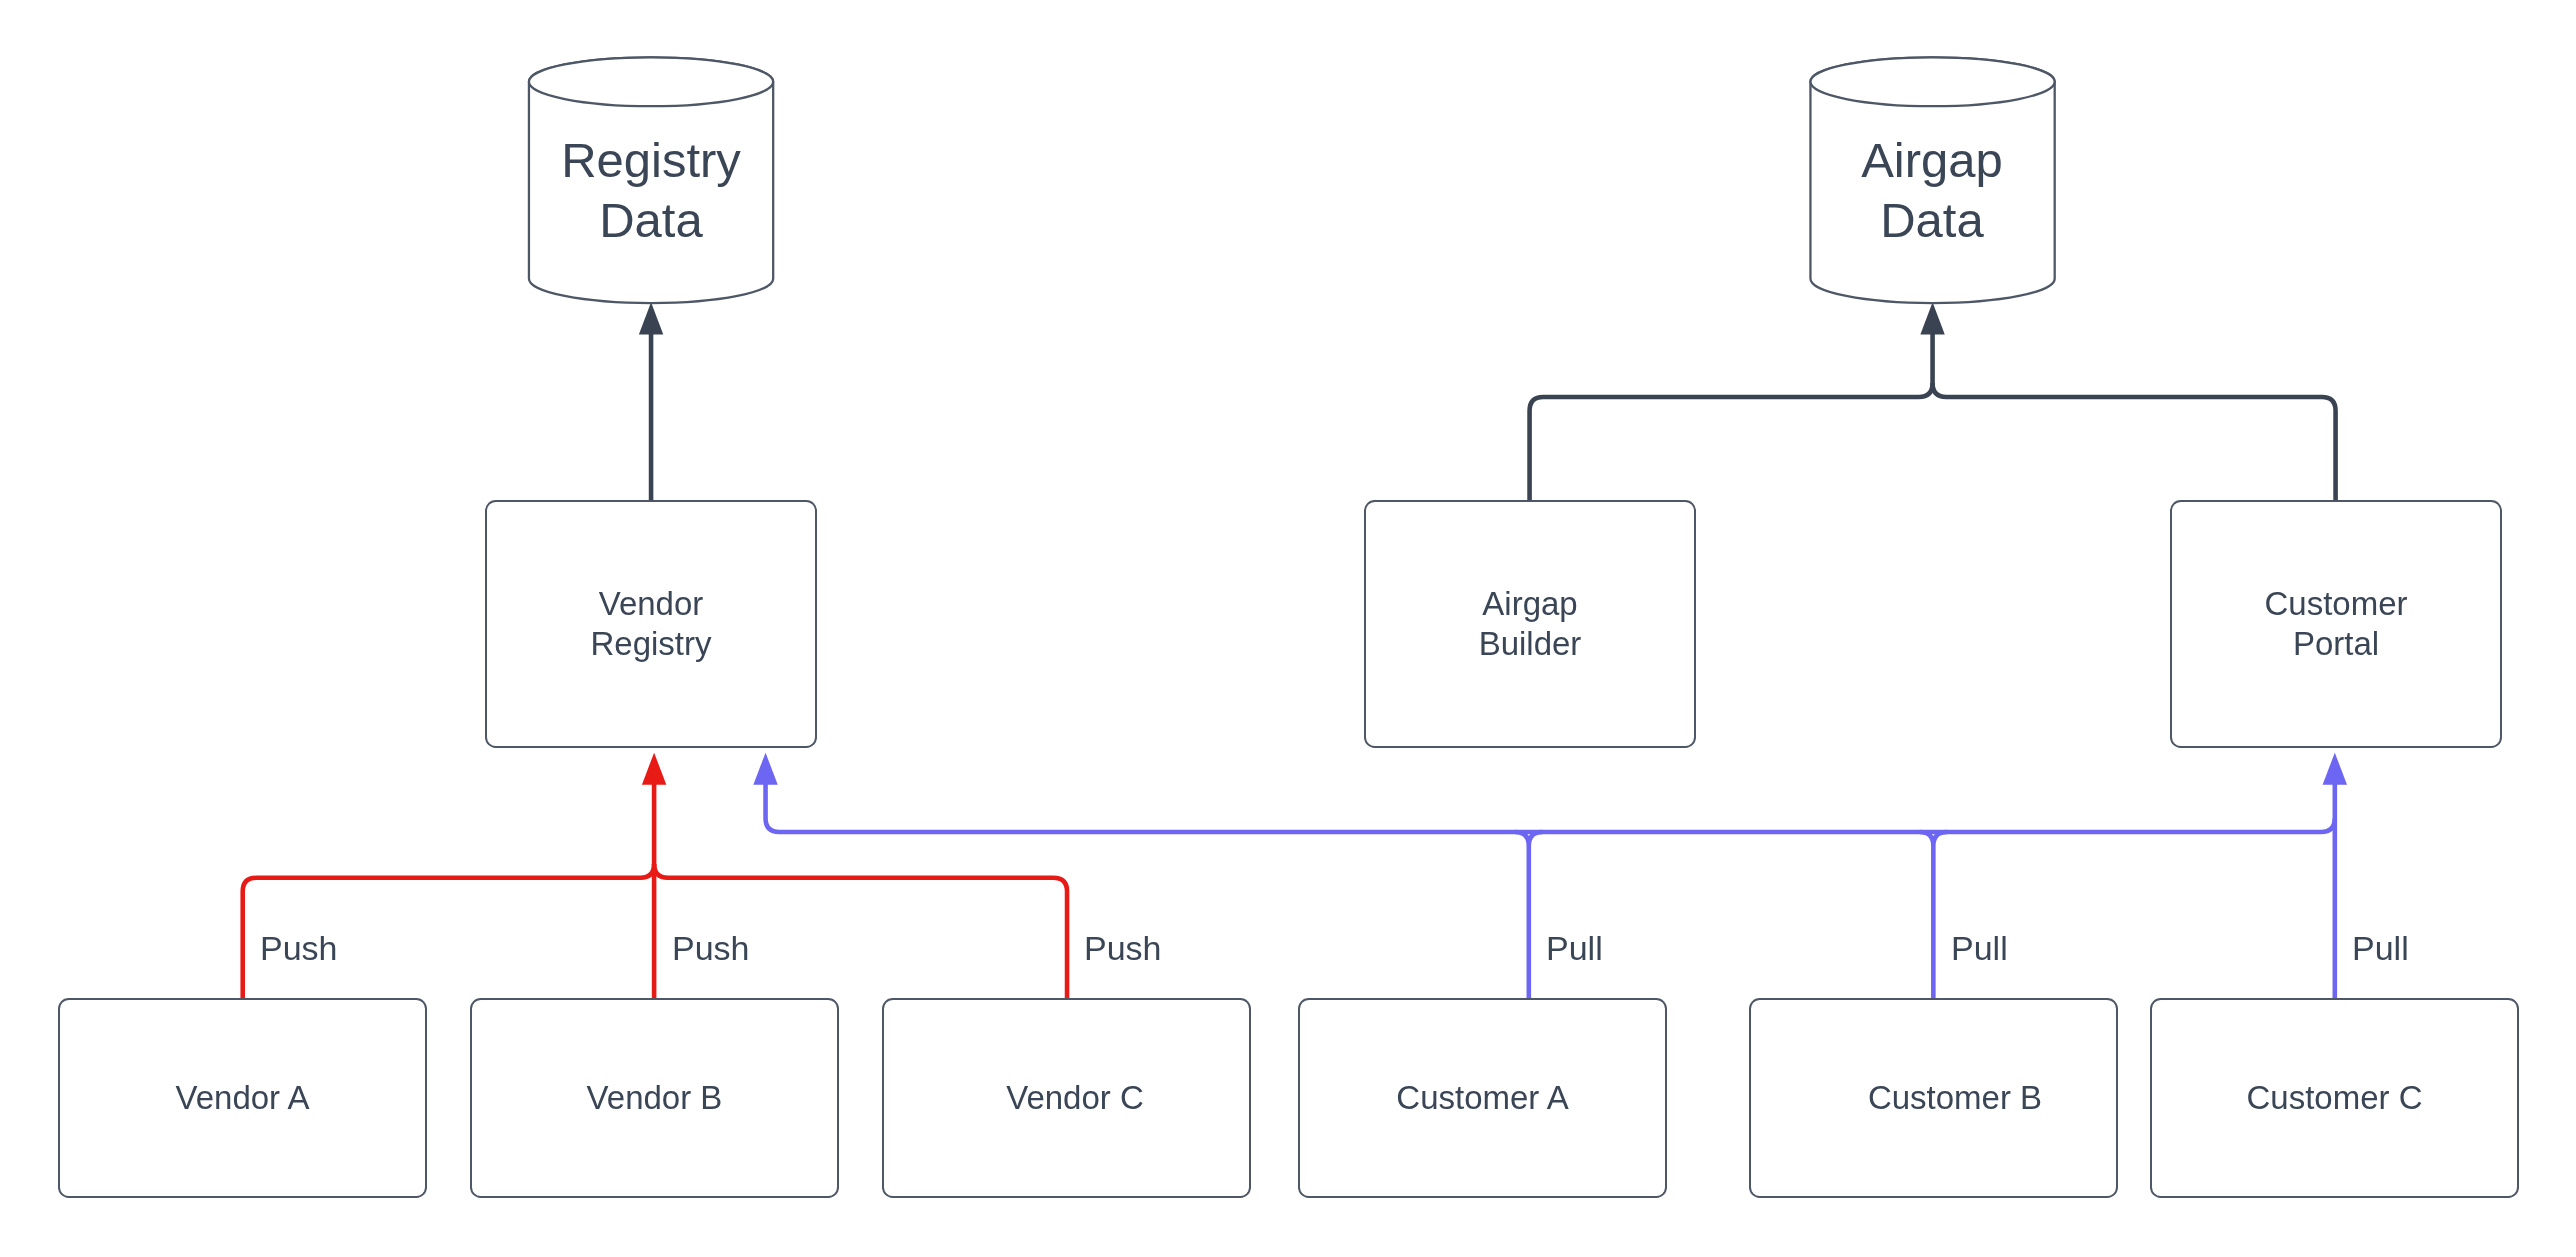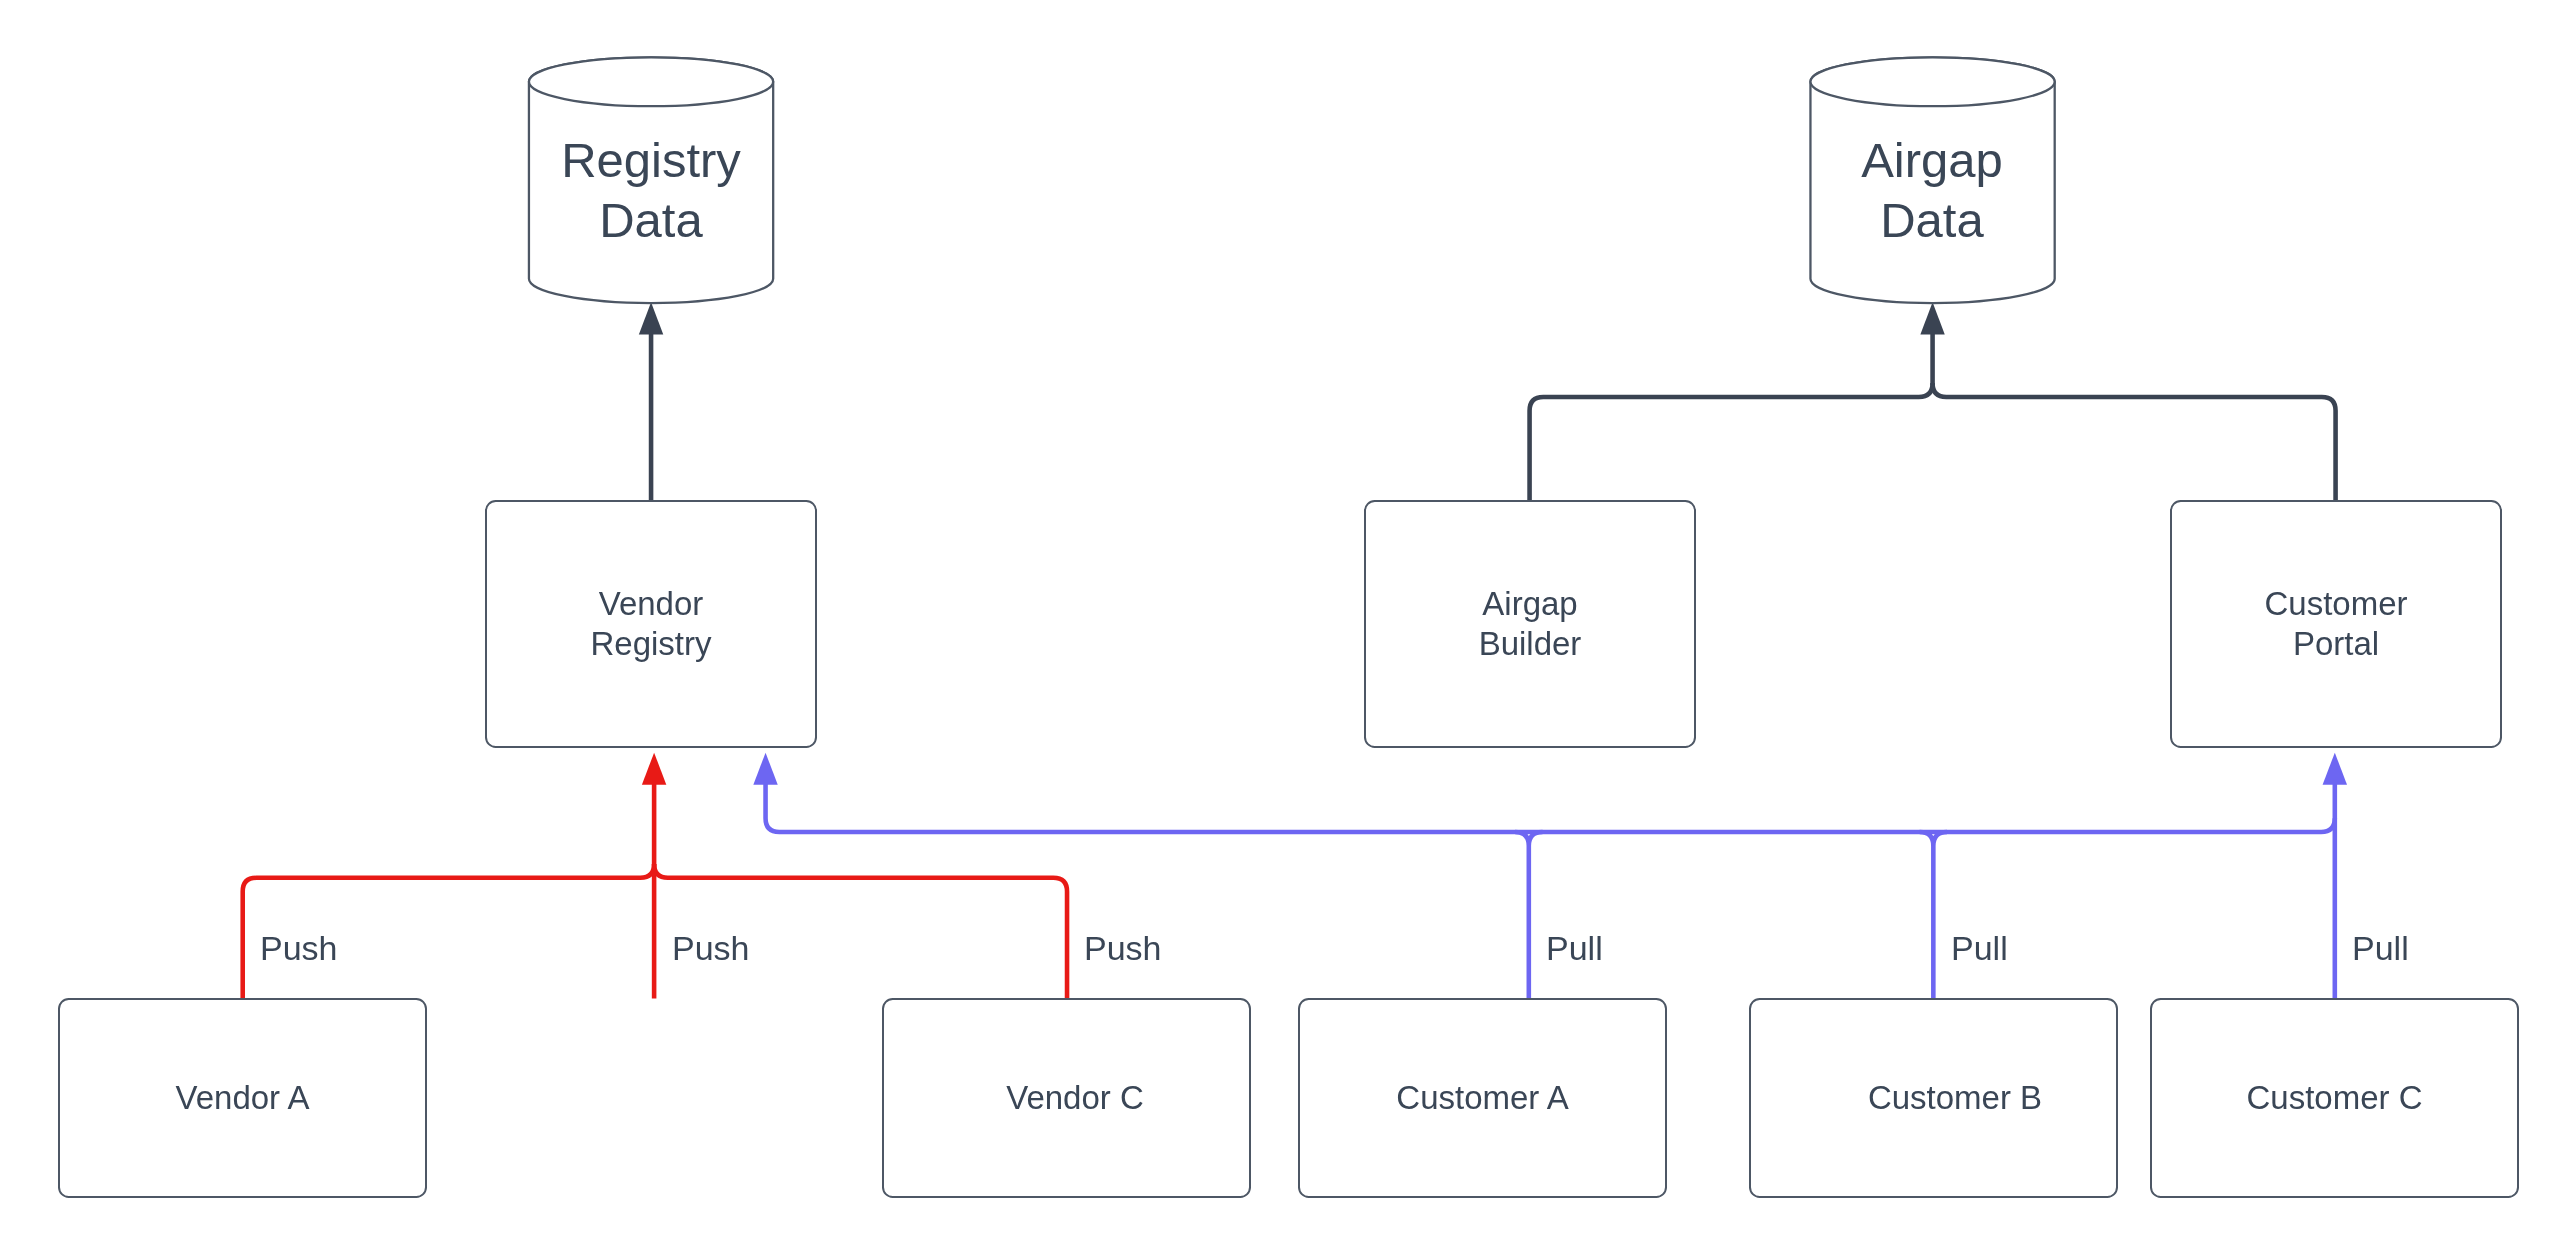--- a/index.html
+++ b/index.html
@@ -125,20 +125,21 @@
 Data</div>
 
   <div class="node mid-node" style="left:485px;">Vendor
 Registry</div>
   <div class="node mid-node" style="left:1364px;">Airgap
 Builder</div>
   <div class="node mid-node" style="left:2170px;">Customer
 Portal</div>
 
   <div class="node bottom-node" style="left:58px;text-align:right;">Vendor A</div>
+  <div class="node bottom-node" style="left:470px;">Vendor B</div>
   <div class="node bottom-node" style="left:882px;padding-left:17px;">Vendor C</div>
   <div class="node bottom-node" style="left:1298px;">Customer A</div>
   <div class="node bottom-node" style="left:1749px;padding-left:43px;">Customer B</div>
   <div class="node bottom-node" style="left:2150px;">Customer C</div>
 
   <div class="edge-label" style="left:260px;">Push</div>
   <div class="edge-label" style="left:672px;">Push</div>
   <div class="edge-label" style="left:1084px;">Push</div>
   <div class="edge-label" style="left:1546px;">Pull</div>
   <div class="edge-label" style="left:1951px;">Pull</div>

